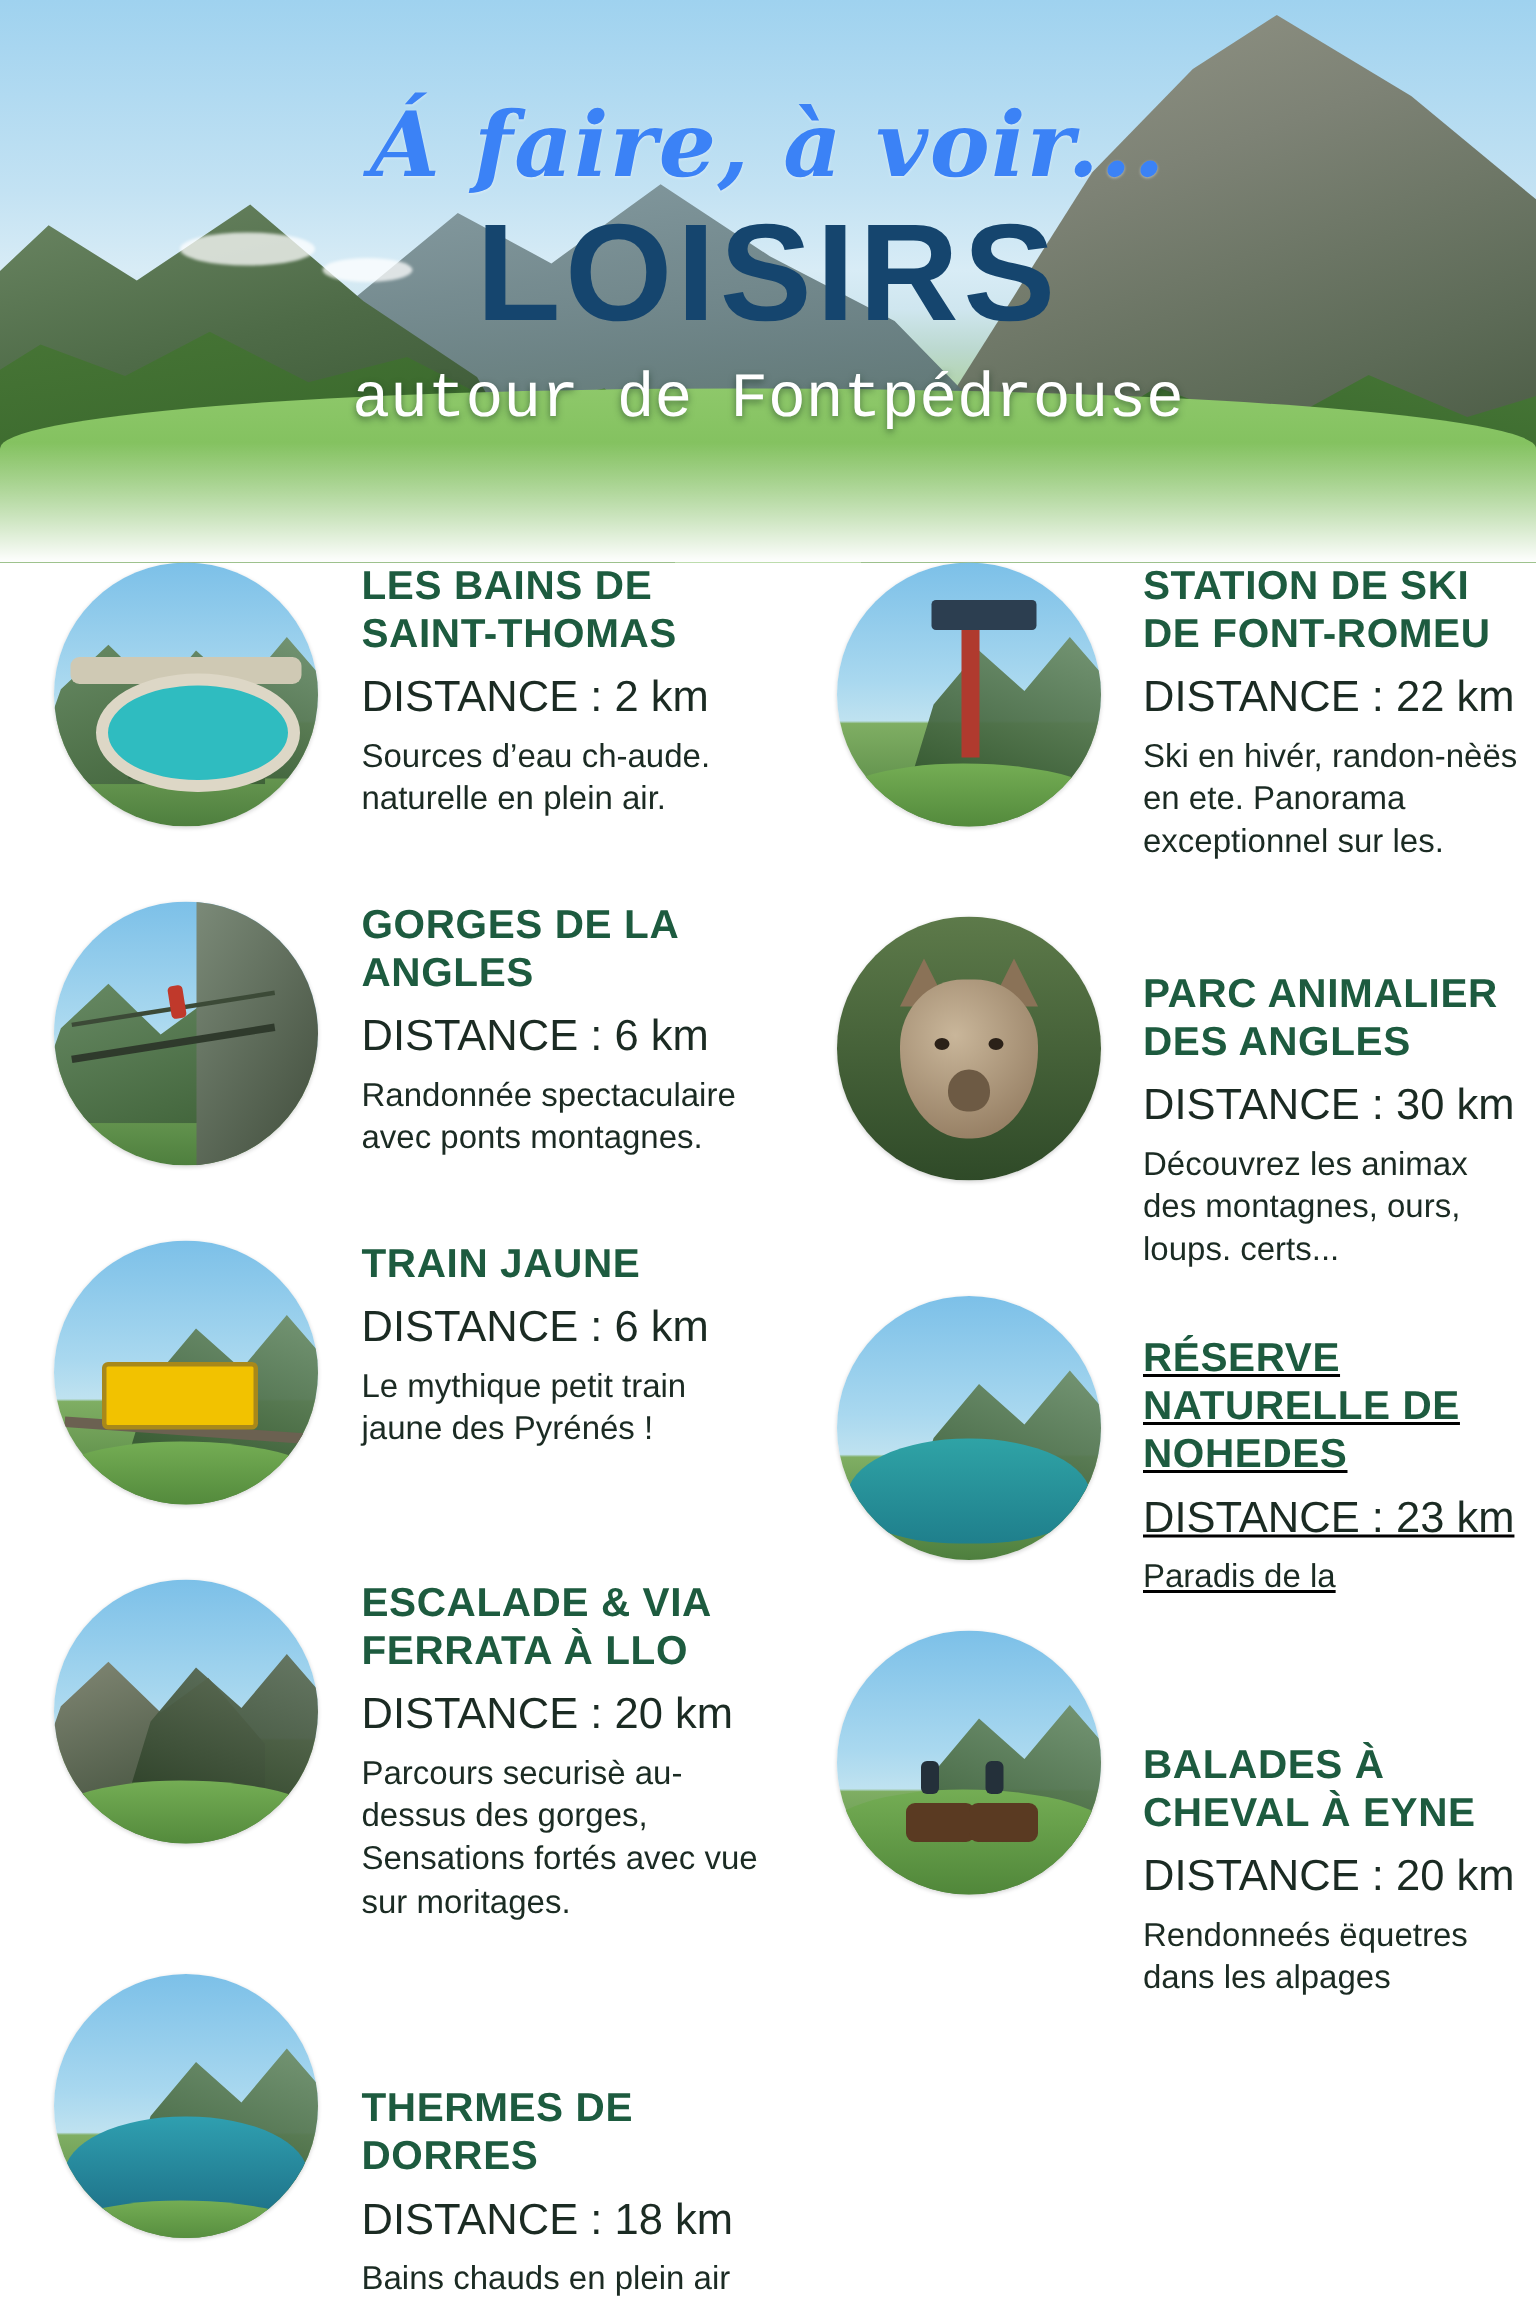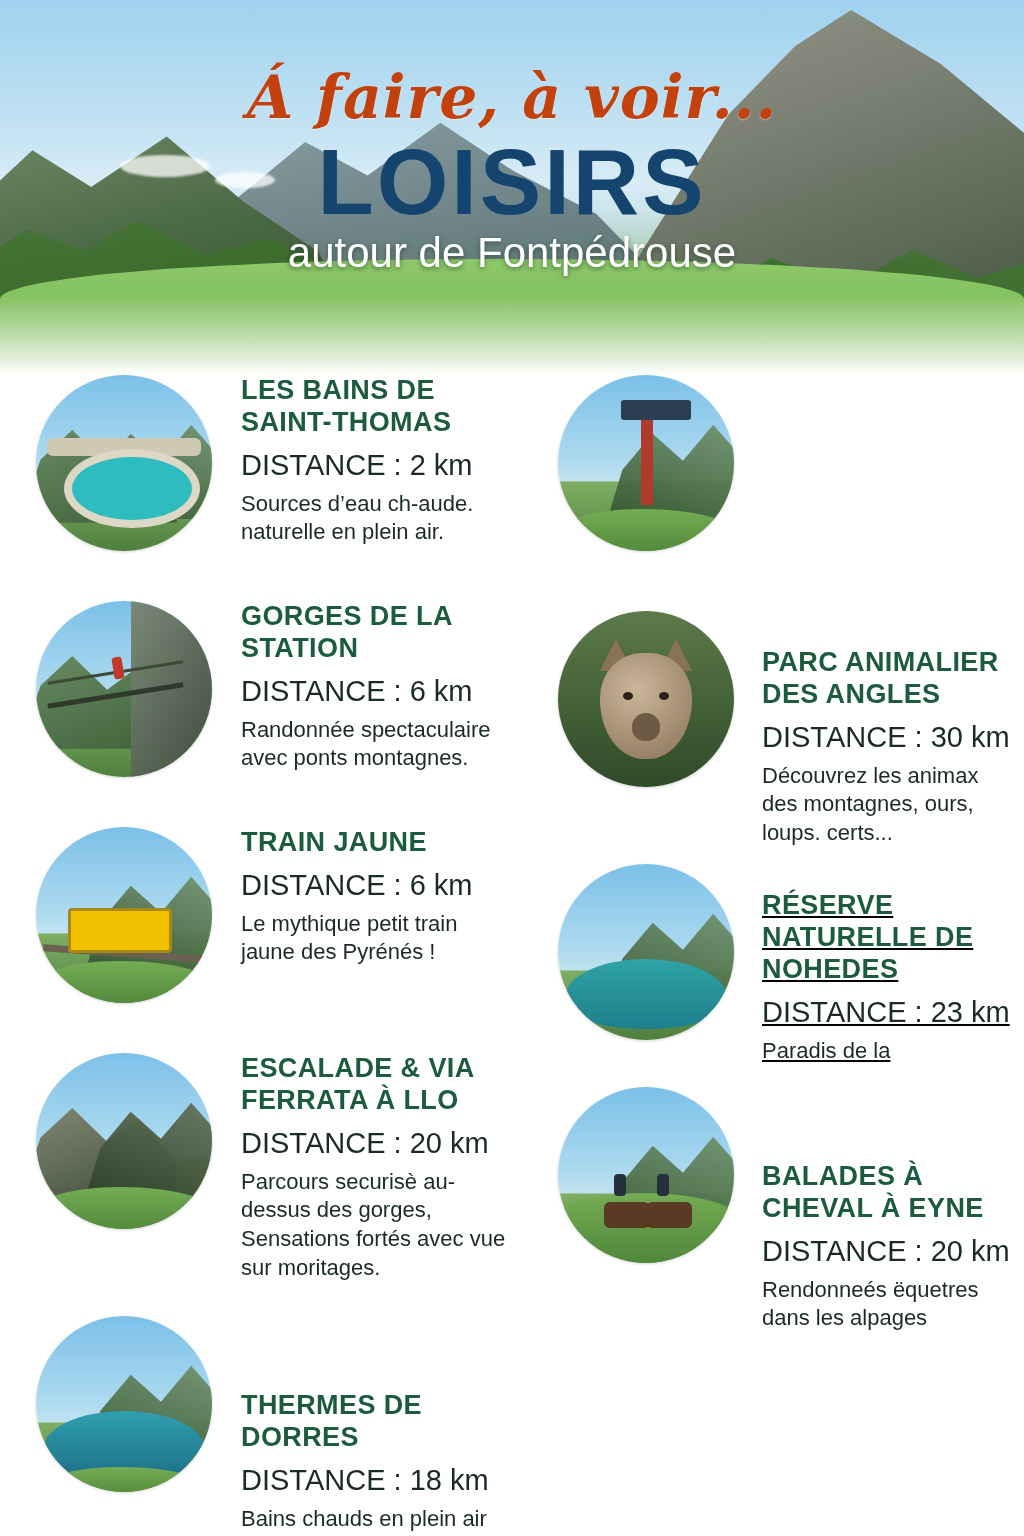--- a/index.html
+++ b/index.html
@@ -101,39 +101,39 @@
   .hero-text {
     position: absolute;
     inset: 0;
     text-align: center;
   }
   .script-title {
     font-family: "DejaVu Serif", serif;
     font-style: italic;
     font-weight: bold;
     font-size: 60px;
-    color: #c2410c;
+    color: #3b82f6;
     letter-spacing: 1px;
     margin-top: 62px;
     text-shadow: 0 1px 2px rgba(255,255,255,.45);
   }
   .main-title {
     font-family: "Liberation Sans", sans-serif;
     font-weight: bold;
     font-size: 92px;
     color: #15456e;
     letter-spacing: 3px;
     line-height: 1;
     margin-top: 4px;
   }
   .sub-title {
-    font-family: Liberation Sans, sans-serif;
+    font-family: Liberation Mono, monospace;
     font-size: 42px;
     color: #ffffff;
-    margin-top: 1px;
+    margin-top: 14px;
     text-shadow: 0 2px 5px rgba(20,50,30,.55);
   }
 
   
   .content {
     position: relative;
     width: 1024px;
     padding: 0;
   }
   .column {
@@ -327,21 +327,21 @@
     <div class="entry" style="height:208px;">
       <div class="thumb t-gorges">
         <div class="ph ph-sky"></div>
         <div class="ph-hill-a"></div>
         <div class="cliff"></div>
         <div class="bridge2"></div>
         <div class="bridge"></div>
         <div class="hiker"></div>
       </div>
       <div class="entry-body">
-        <div class="entry-title">GORGES DE LA STATION</div>
+        <div class="entry-title">GORGES DE LA ANGLES</div>
         <div class="entry-distance">DISTANCE : 6 km</div>
         <div class="entry-desc">Randonnée spectaculaire avec ponts montagnes.</div>
       </div>
     </div>
 
     <div class="entry" style="height:208px;">
       <div class="thumb t-train">
         <div class="ph ph-sky"></div>
         <div class="ph-hill-b"></div>
         <div class="ph-grass"></div>
@@ -387,20 +387,25 @@
 
   <div class="column col-right">
 
     <div class="entry" style="height:218px;">
       <div class="thumb t-ski">
         <div class="ph ph-sky"></div>
         <div class="ph-hill-b"></div>
         <div class="ph-grass"></div>
         <div class="pylon"></div>
         <div class="cabin"></div>
+      </div>
+      <div class="entry-body">
+        <div class="entry-title">STATION DE SKI DE FONT-ROMEU</div>
+        <div class="entry-distance">DISTANCE : 22 km</div>
+        <div class="entry-desc">Ski en hivér, randon-nèës en ete. Panorama exceptionnel sur les.</div>
       </div>
     </div>
 
     <div class="entry" style="height:235px;">
       <div class="thumb t-wolf">
         <div class="ph" style="background:linear-gradient(to bottom,#5d7a4a,#2f4a28);"></div>
         <div class="ear-l"></div>
         <div class="ear-r"></div>
         <div class="head"></div>
         <div class="eye-l"></div>

